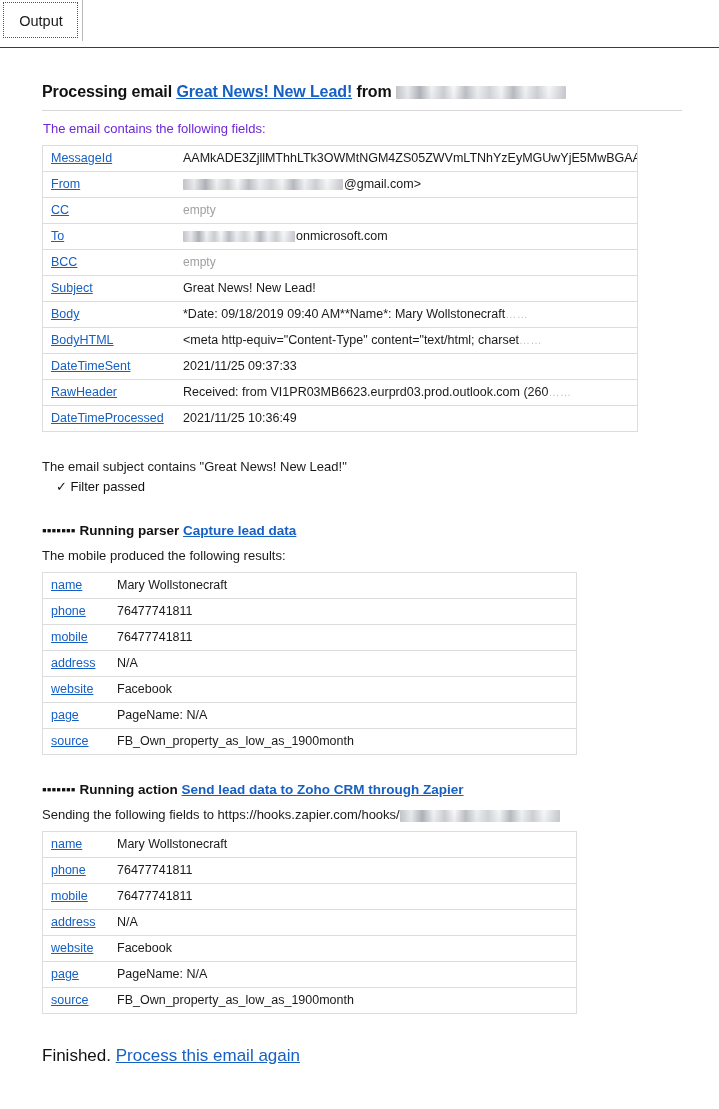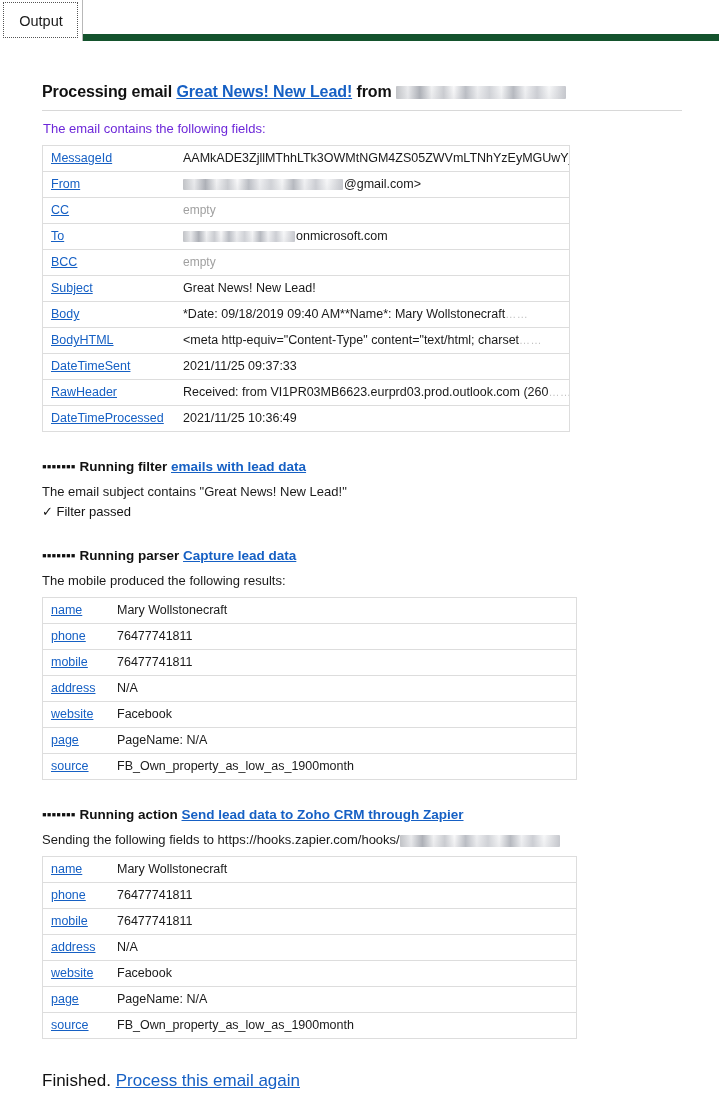--- a/index.html
+++ b/index.html
@@ -14,22 +14,22 @@
     font-size: 13px;
     color: #111111;
     -webkit-font-smoothing: antialiased;
     position: relative;
     overflow: hidden;
   }
 
   
   .tabstrip {
     position: relative;
-    height: 41px;
-    border-bottom: 7px solid #14532d;
+    height: 48px;
+    border-bottom: 1px solid #14532d;
     box-sizing: border-box;
     text-align: center;
   }
   .tab {
     position: absolute;
     left: 0px;
     top: 0px;
     width: 83px;
     height: 41px;
     box-sizing: border-box;
@@ -105,21 +105,21 @@
   .redact.from-r  { width: 160px; height: 11px; margin-right: 1px;}
   .redact.to-r    { width: 112px; height: 11px; margin-right: 1px;}
   .redact.url-r   { width: 160px; height: 12px; }
 
   
   table.fields {
     border-collapse: collapse;
     font-size: 12.5px;
     table-layout: fixed;
   }
-  table.fields.t-email { width: 528px; }
+  table.fields.t-email { width: 596px; }
   table.fields.t-data  { width: 535px; padding-left: 32px; }
 
   table.fields td {
     border-top: 1px solid #dddddd;
     border-bottom: 1px solid #dddddd;
     padding: 4px 6px 5px 8px;
     line-height: 16px;
     vertical-align: middle;
     white-space: nowrap;
     overflow: hidden;
@@ -160,21 +160,21 @@
     font-size: 13.5px;
     margin-right: 4px;
   }
   .step-head .lnk { font-weight: bold; }
   .step-body {
     font-size: 13px;
     line-height: 18px;
     margin-top: 7px;
     color: #1a1a1a;
   }
-  .passline { margin-top: 2px; font-size: 13px; line-height: 18px; }
+  .passline { margin-top: 2px; font-size: 13px; line-height: 18px; margin-left: 14px; }
   .check { font-size: 13px; }
 
   .tablewrap { margin-top: 7px; }
 
   .finished {
     margin-top: 33px;
     font-size: 17px;
     line-height: 18px;
   }
 </style>
@@ -242,24 +242,20 @@
         <td class="val"><span>Received: from VI1PR03MB6623.eurprd03.prod.outlook.com (260</span><span class="ellip">……</span></td>
       </tr>
       <tr>
         <td class="key"><a href="#" class="klink">DateTimeProcessed</a></td>
         <td class="val">2021/11/25 10:36:49</td>
       </tr>
     </tbody>
   </table>
 
   <div class="step">
-    <div class="step-head">
-      <span class="dots">▪▪▪▪▪▪▪</span><span>Running filter</span>
-      <a href="#" class="lnk">emails with lead data</a>
-    </div>
     <div class="step-body">The email subject contains "Great News! New Lead!"</div>
     <div class="passline">
       <span class="check">✓</span>
       <span>Filter passed</span>
     </div>
   </div>
 
   <div class="step">
     <div class="step-head">
       <span class="dots">▪▪▪▪▪▪▪</span><span>Running parser</span>

